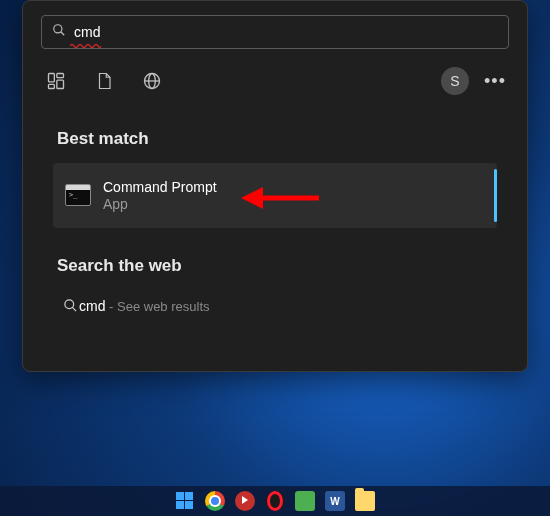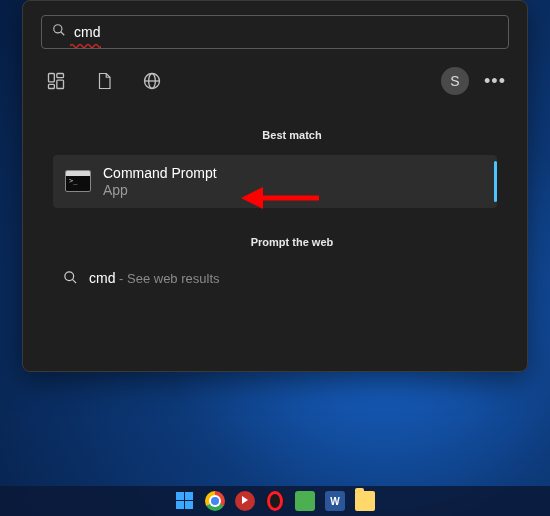--- a/index.html
+++ b/index.html
@@ -69,33 +69,32 @@
     display: flex; align-items: center; justify-content: center;
     font-size: 14px; color: #ddd;
     margin-right: 16px;
   }
   .more-dots {
     width: 20px; height: 20px;
     display: flex; align-items: center; justify-content: center;
     font-size: 18px; color: #ccc; letter-spacing: 1px;
   }
   .section-label {
-    font-size: 11px;
+    font-size: 17px;
     font-weight: 600;
     color: #e8e8e8;
     padding: 22px 0 14px 34px;
-    text-align: center;
   }
   .result {
     margin: 0 30px;
     background: #2d2d2d;
     border-radius: 4px;
     display: flex;
     align-items: center;
-    padding: 10px 12px;
+    padding: 16px 12px;
     position: relative;
   }
   .result::after {
     content: "";
     position: absolute;
     right: 0; top: 6px; bottom: 6px;
     width: 3px;
     background: #4cc2ff;
     border-radius: 2px;
   }
@@ -126,21 +125,20 @@
   .result-sub { font-size: 14px; color: #9a9a9a; }
   .arrow {
     position: absolute;
     left: 218px; top: 182px;
     pointer-events: none;
   }
   .web-row {
     display: flex;
     align-items: center;
     padding: 8px 0 0 40px;
-    gap: 10px;
     font-size: 14px;
   }
   .web-row .dim { color: #8a8a8a; font-size: 13px; }
   .web-icon { width: 16px; height: 16px; display: flex; align-items: center; }
 
   
   .taskbar {
     position: absolute;
     left: 0; right: 0; bottom: 0;
     height: 30px;
@@ -236,21 +234,21 @@
       <span class="result-title">Command Prompt</span>
       <span class="result-sub">App</span>
     </div>
   </div>
 
   <svg class="arrow" width="80" height="30" viewBox="0 0 80 30">
     <line x1="78" y1="15" x2="18" y2="15" stroke="#ff0000" stroke-width="5"></line>
     <polygon points="0,15 22,4 22,26" fill="#ff0000"></polygon>
   </svg>
 
-  <div class="section-label" style="padding-top:28px;">Prompt the web</div>
+  <div class="section-label" style="padding-top:28px;">Search the web</div>
 
   <div class="web-row">
     <span class="web-icon">
       <svg width="15" height="15" viewBox="0 0 24 24" fill="none" stroke="#ccc" stroke-width="2">
         <circle cx="10" cy="10" r="7"></circle>
           <line x1="21" y1="21" x2="15" y2="15"></line>
       </svg>
     </span>
     <span>
       <span>cmd</span><span class="dim"> - See web results</span>

